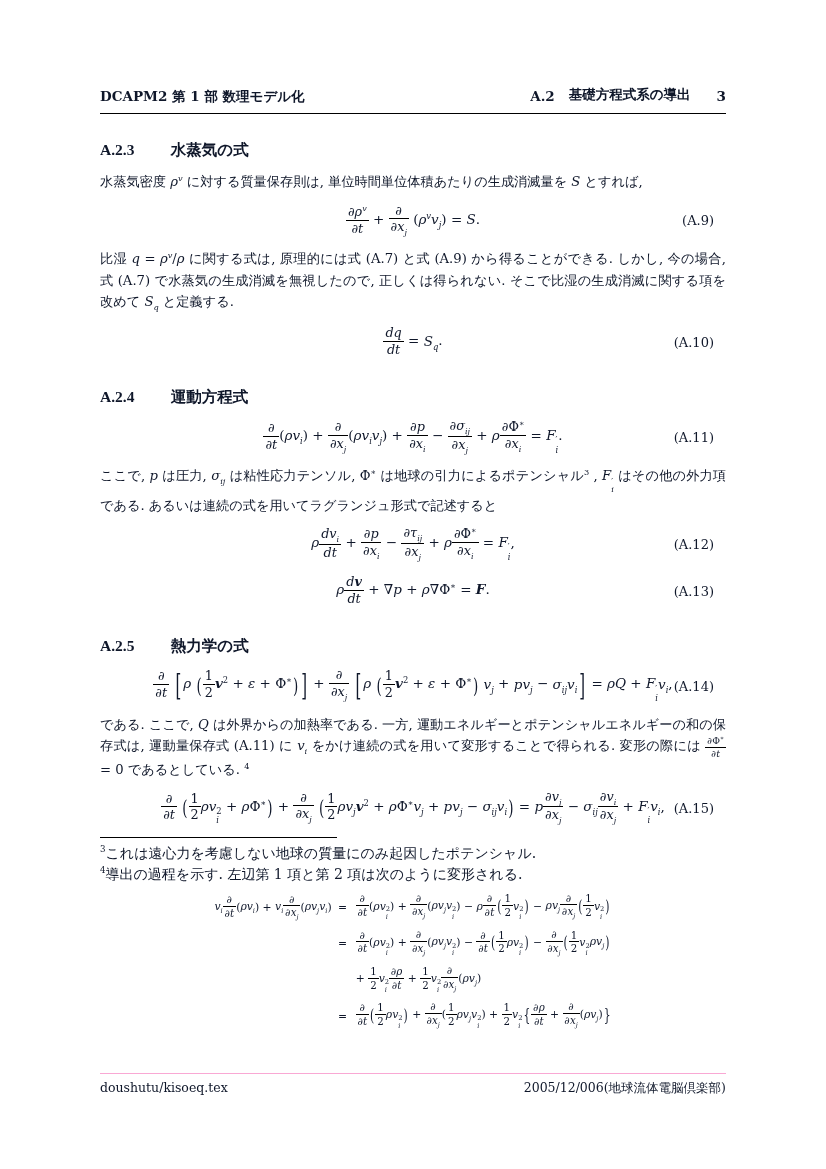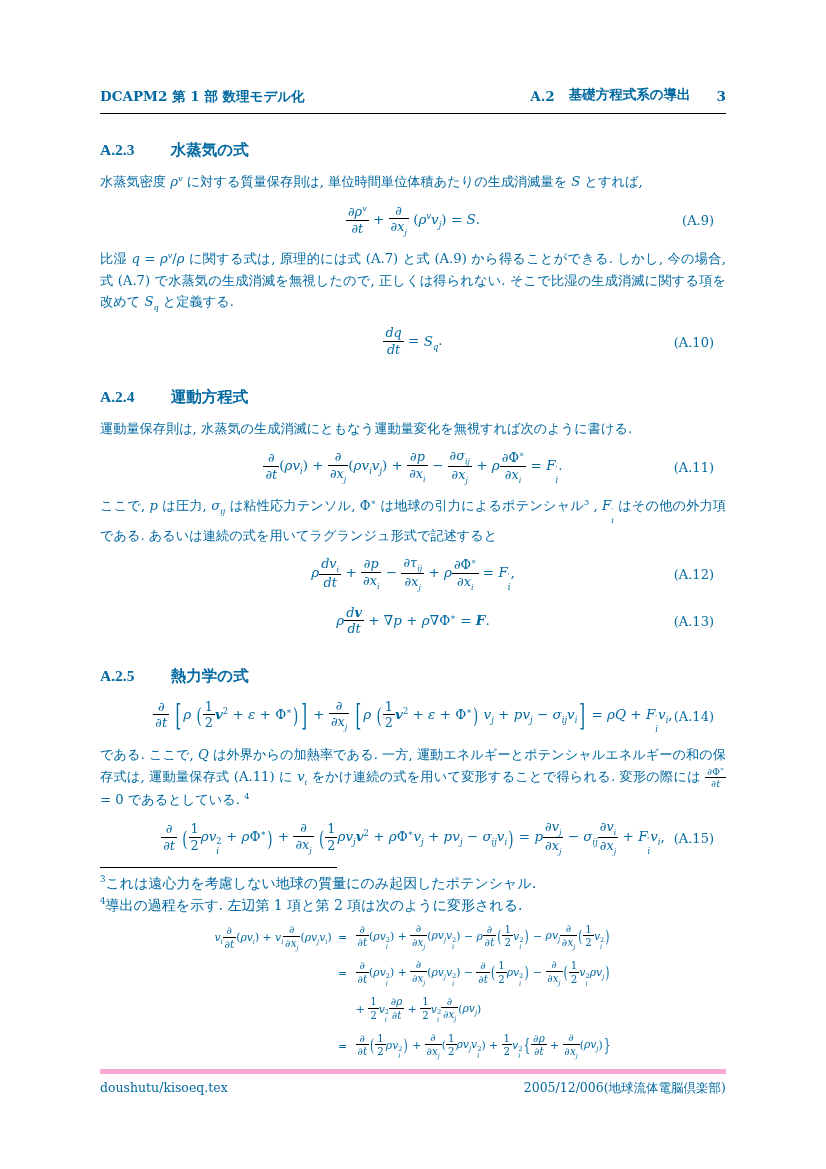--- a/index.html
+++ b/index.html
@@ -1,18 +1,18 @@
 <!DOCTYPE html>
 <html><head>
 <meta charset="utf-8">
 <style>
   html,body{margin:0;padding:0;background:#ffffff;}
   .page{
     position:relative;width:826px;height:1169px;box-sizing:border-box;
-    background:#ffffff;color:#0369a1;overflow:hidden;
+    background:#ffffff;color:#0f172a;overflow:hidden;
     padding:86px 100px 0 100px;
     font-family:"DejaVu Serif","Liberation Serif",serif;
   }
   
   .hdr{display:flex;justify-content:space-between;align-items:baseline;
        border-bottom:1.5px solid #000;padding-bottom:7px;font-weight:bold;font-size:13.5px;}
   .hdr-right{display:flex;align-items:flex-end;}
   .hdr-sec{margin-right:14px;}
   .hdr-page{margin-left:26px;}
   
@@ -38,21 +38,21 @@
   sub{font-size:0.62em;}
   
   .fnrule{width:237px;border-top:1px solid #000;margin:10px 0 5px 0;}
   .fn{font-size:14px;line-height:1.45;margin:1px 0;}
   .fneq{display:grid;grid-template-columns:max-content 22px max-content;justify-content:center;
         align-items:center;row-gap:7px;font-size:10.8px;margin:8px 0 0 0;white-space:nowrap;}
   .fneq .lhs{text-align:right;}
   .fneq .rel{text-align:center;}
   .fneq .rhs{text-align:left;padding-left:2px;}
   
-  .ftr{position:absolute;left:100px;right:100px;bottom:72px;border-top:5px solid #f9a8d4;
+  .ftr{position:absolute;left:100px;right:100px;bottom:72px;border-top:1px solid #f9a8d4;
        padding-top:6px;display:flex;justify-content:space-between;font-size:12.5px;}
 </style>
 </head>
 <body>
 
 <div class="page">
 
   <div class="hdr">
     <span>DCAPM2 第 1 部 数理モデル化</span>
     <span class="hdr-right">
@@ -74,21 +74,20 @@
   <p class="body">比湿 <i>q</i> = <i>ρ</i><sup><i>v</i></sup>/<i>ρ</i> に関する式は, 原理的には式 (A.7) と式 (A.9) から得ることができる. しかし, 今の場合, 式 (A.7) で水蒸気の生成消滅を無視したので, 正しくは得られない. そこで比湿の生成消滅に関する項を改めて <i>S<sub>q</sub></i> と定義する.</p>
   <div class="eqrow">
     <span class="eqb"><span class="fr"><span class="nu"><i>dq</i></span><span class="de"><i>dt</i></span></span> = <i>S<sub>q</sub></i>.</span>
     <span class="eqtag">(A.10)</span>
   </div>
 
   <h2 class="sec">
     <span class="sec-no">A.2.4</span>
     <span class="sec-title">運動方程式</span>
   </h2>
-  <p class="body">運動量保存則は, 水蒸気の生成消滅にともなう運動量変化を無視すれば次のように書ける.</p>
   <div class="eqrow">
     <span class="eqb"><span class="fr"><span class="nu">∂</span><span class="de">∂<i>t</i></span></span>(<i>ρv<sub>i</sub></i>) + <span class="fr"><span class="nu">∂</span><span class="de">∂<i>x<sub>j</sub></i></span></span>(<i>ρv<sub>i</sub>v<sub>j</sub></i>) + <span class="fr"><span class="nu">∂<i>p</i></span><span class="de">∂<i>x<sub>i</sub></i></span></span> − <span class="fr"><span class="nu">∂<i>σ<sub>ij</sub></i></span><span class="de">∂<i>x<sub>j</sub></i></span></span> + <i>ρ</i><span class="fr"><span class="nu">∂Φ<sup>∗</sup></span><span class="de">∂<i>x<sub>i</sub></i></span></span> = <i>F</i><span class="su">
           <span>′</span>
           <span><i>i</i></span>
         </span>.</span>
     <span class="eqtag">(A.11)</span>
   </div>
   <p class="body">ここで, <i>p</i> は圧力, <i>σ<sub>ij</sub></i> は粘性応力テンソル, Φ<sup>∗</sup> は地球の引力によるポテンシャル<sup>3</sup> , <i>F</i><span class="su">
         <span>′</span>
         <span><i>i</i></span>

